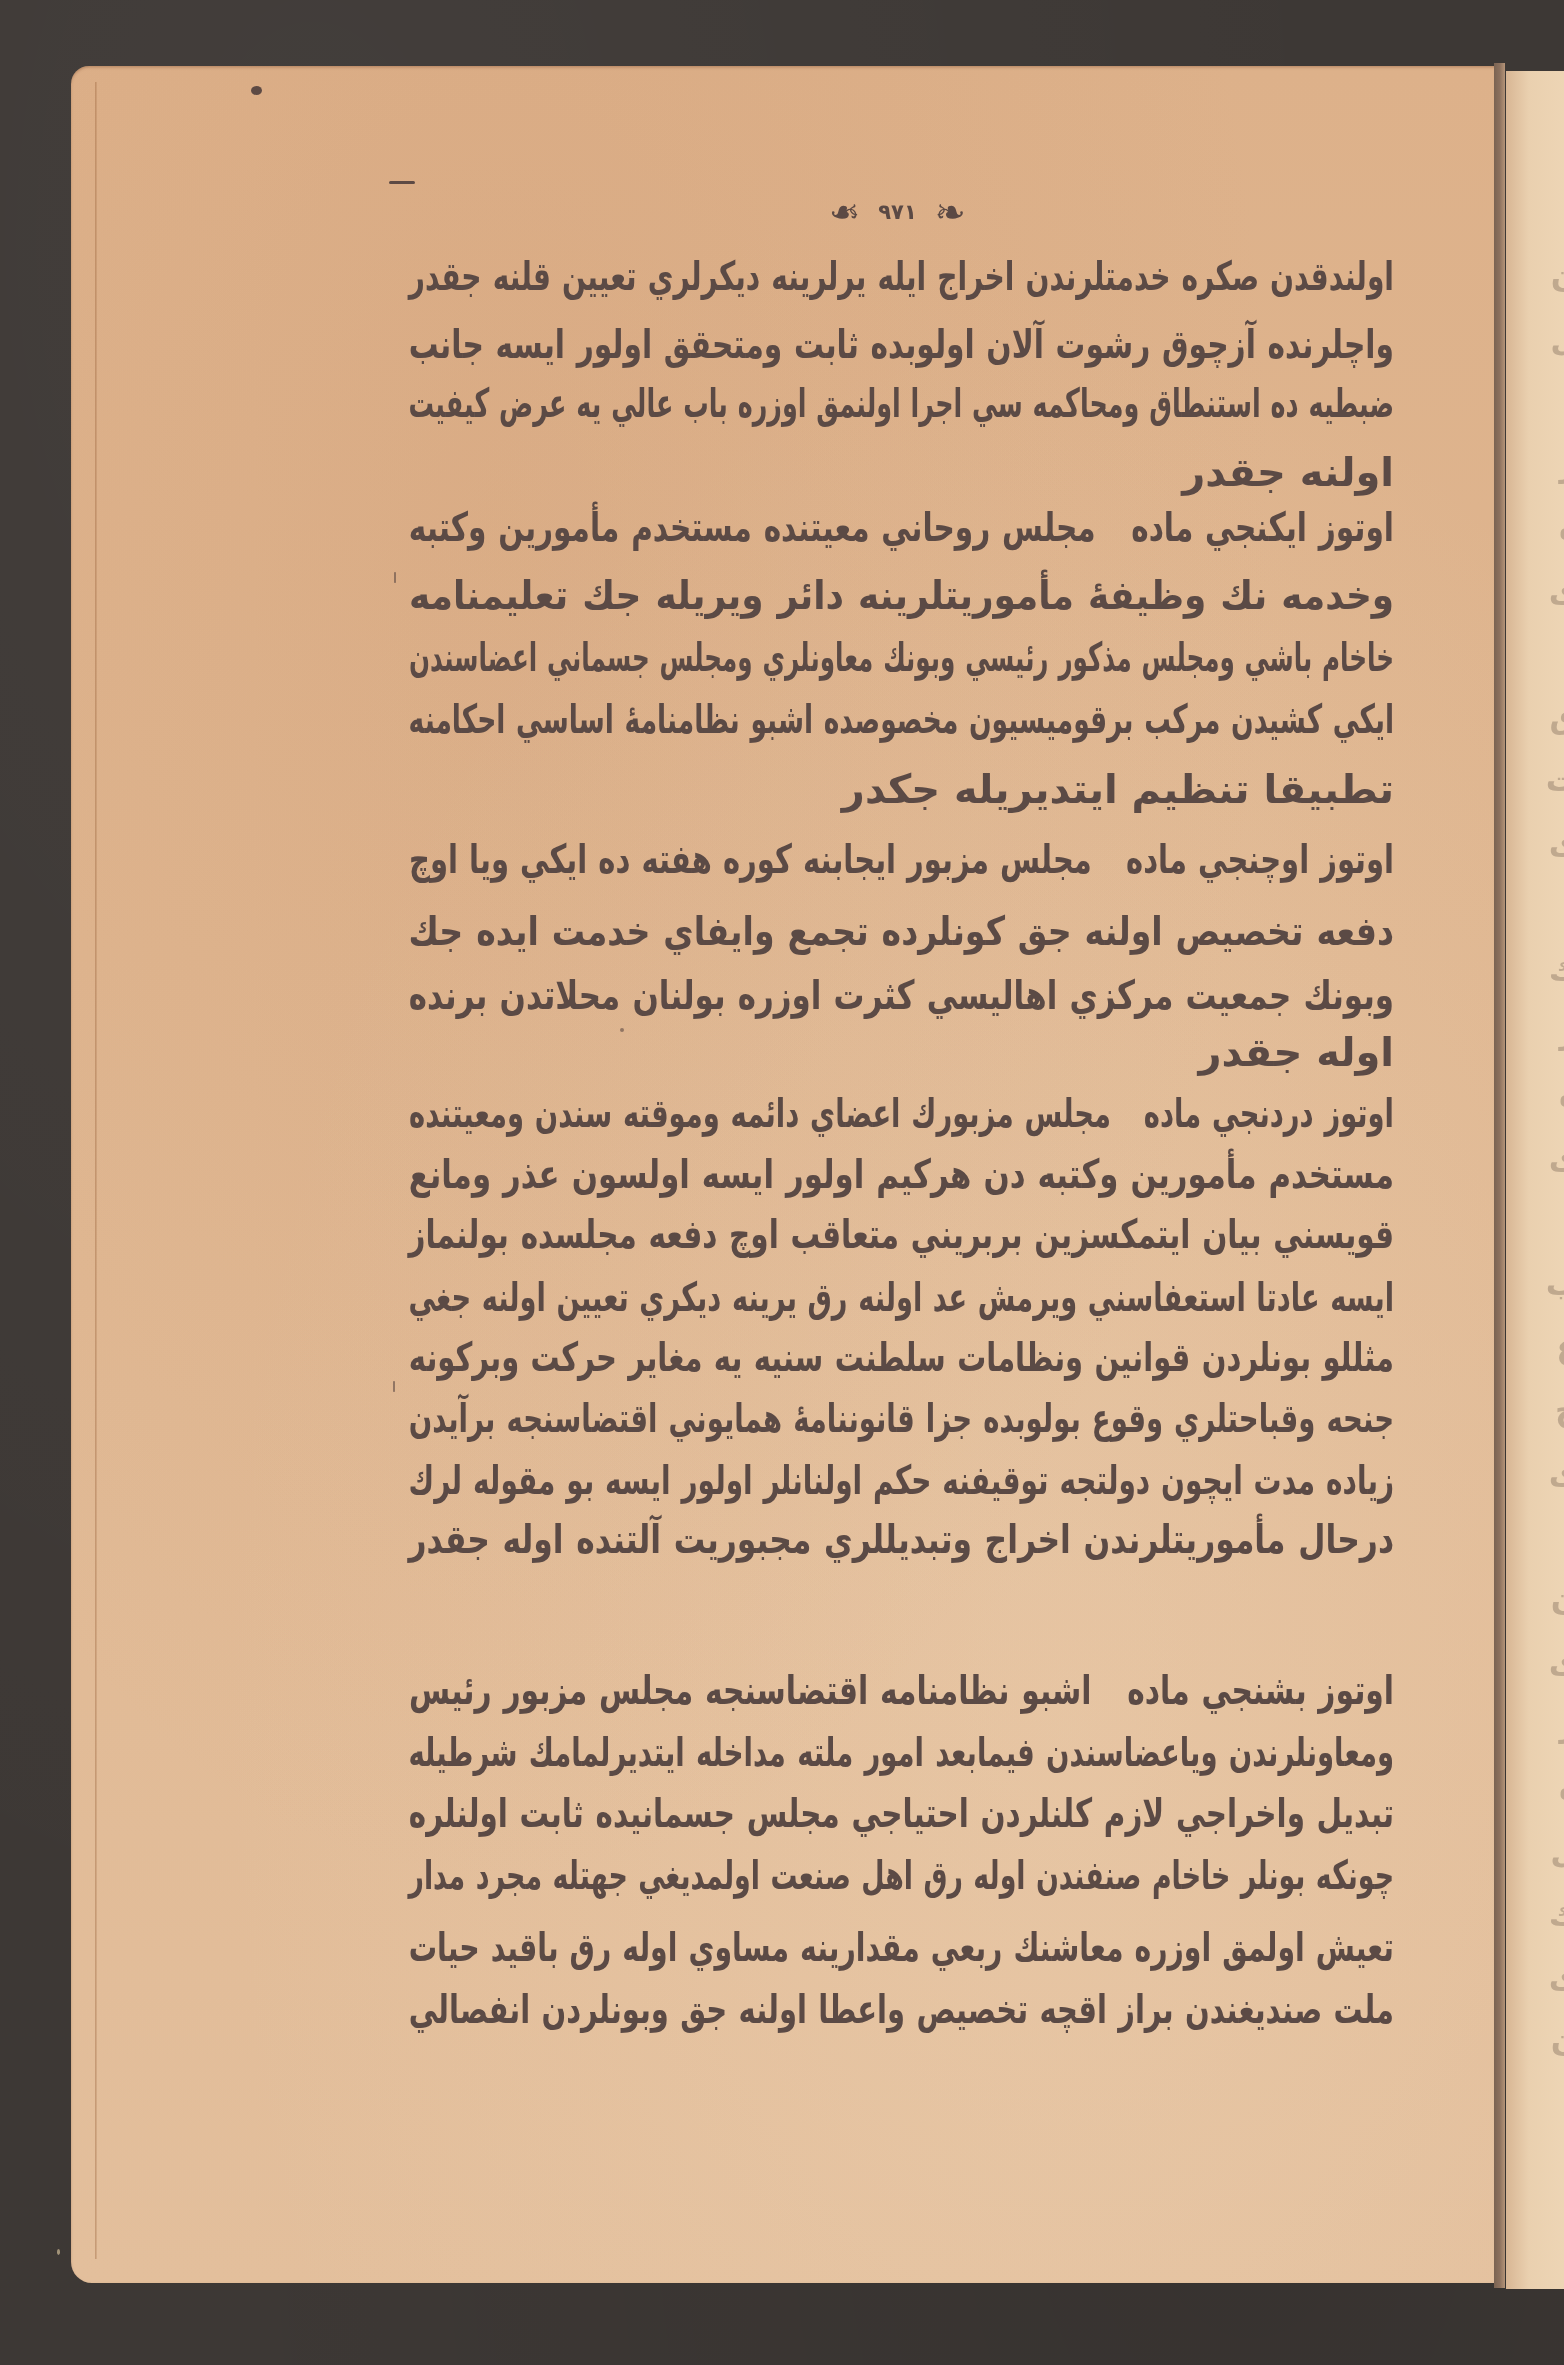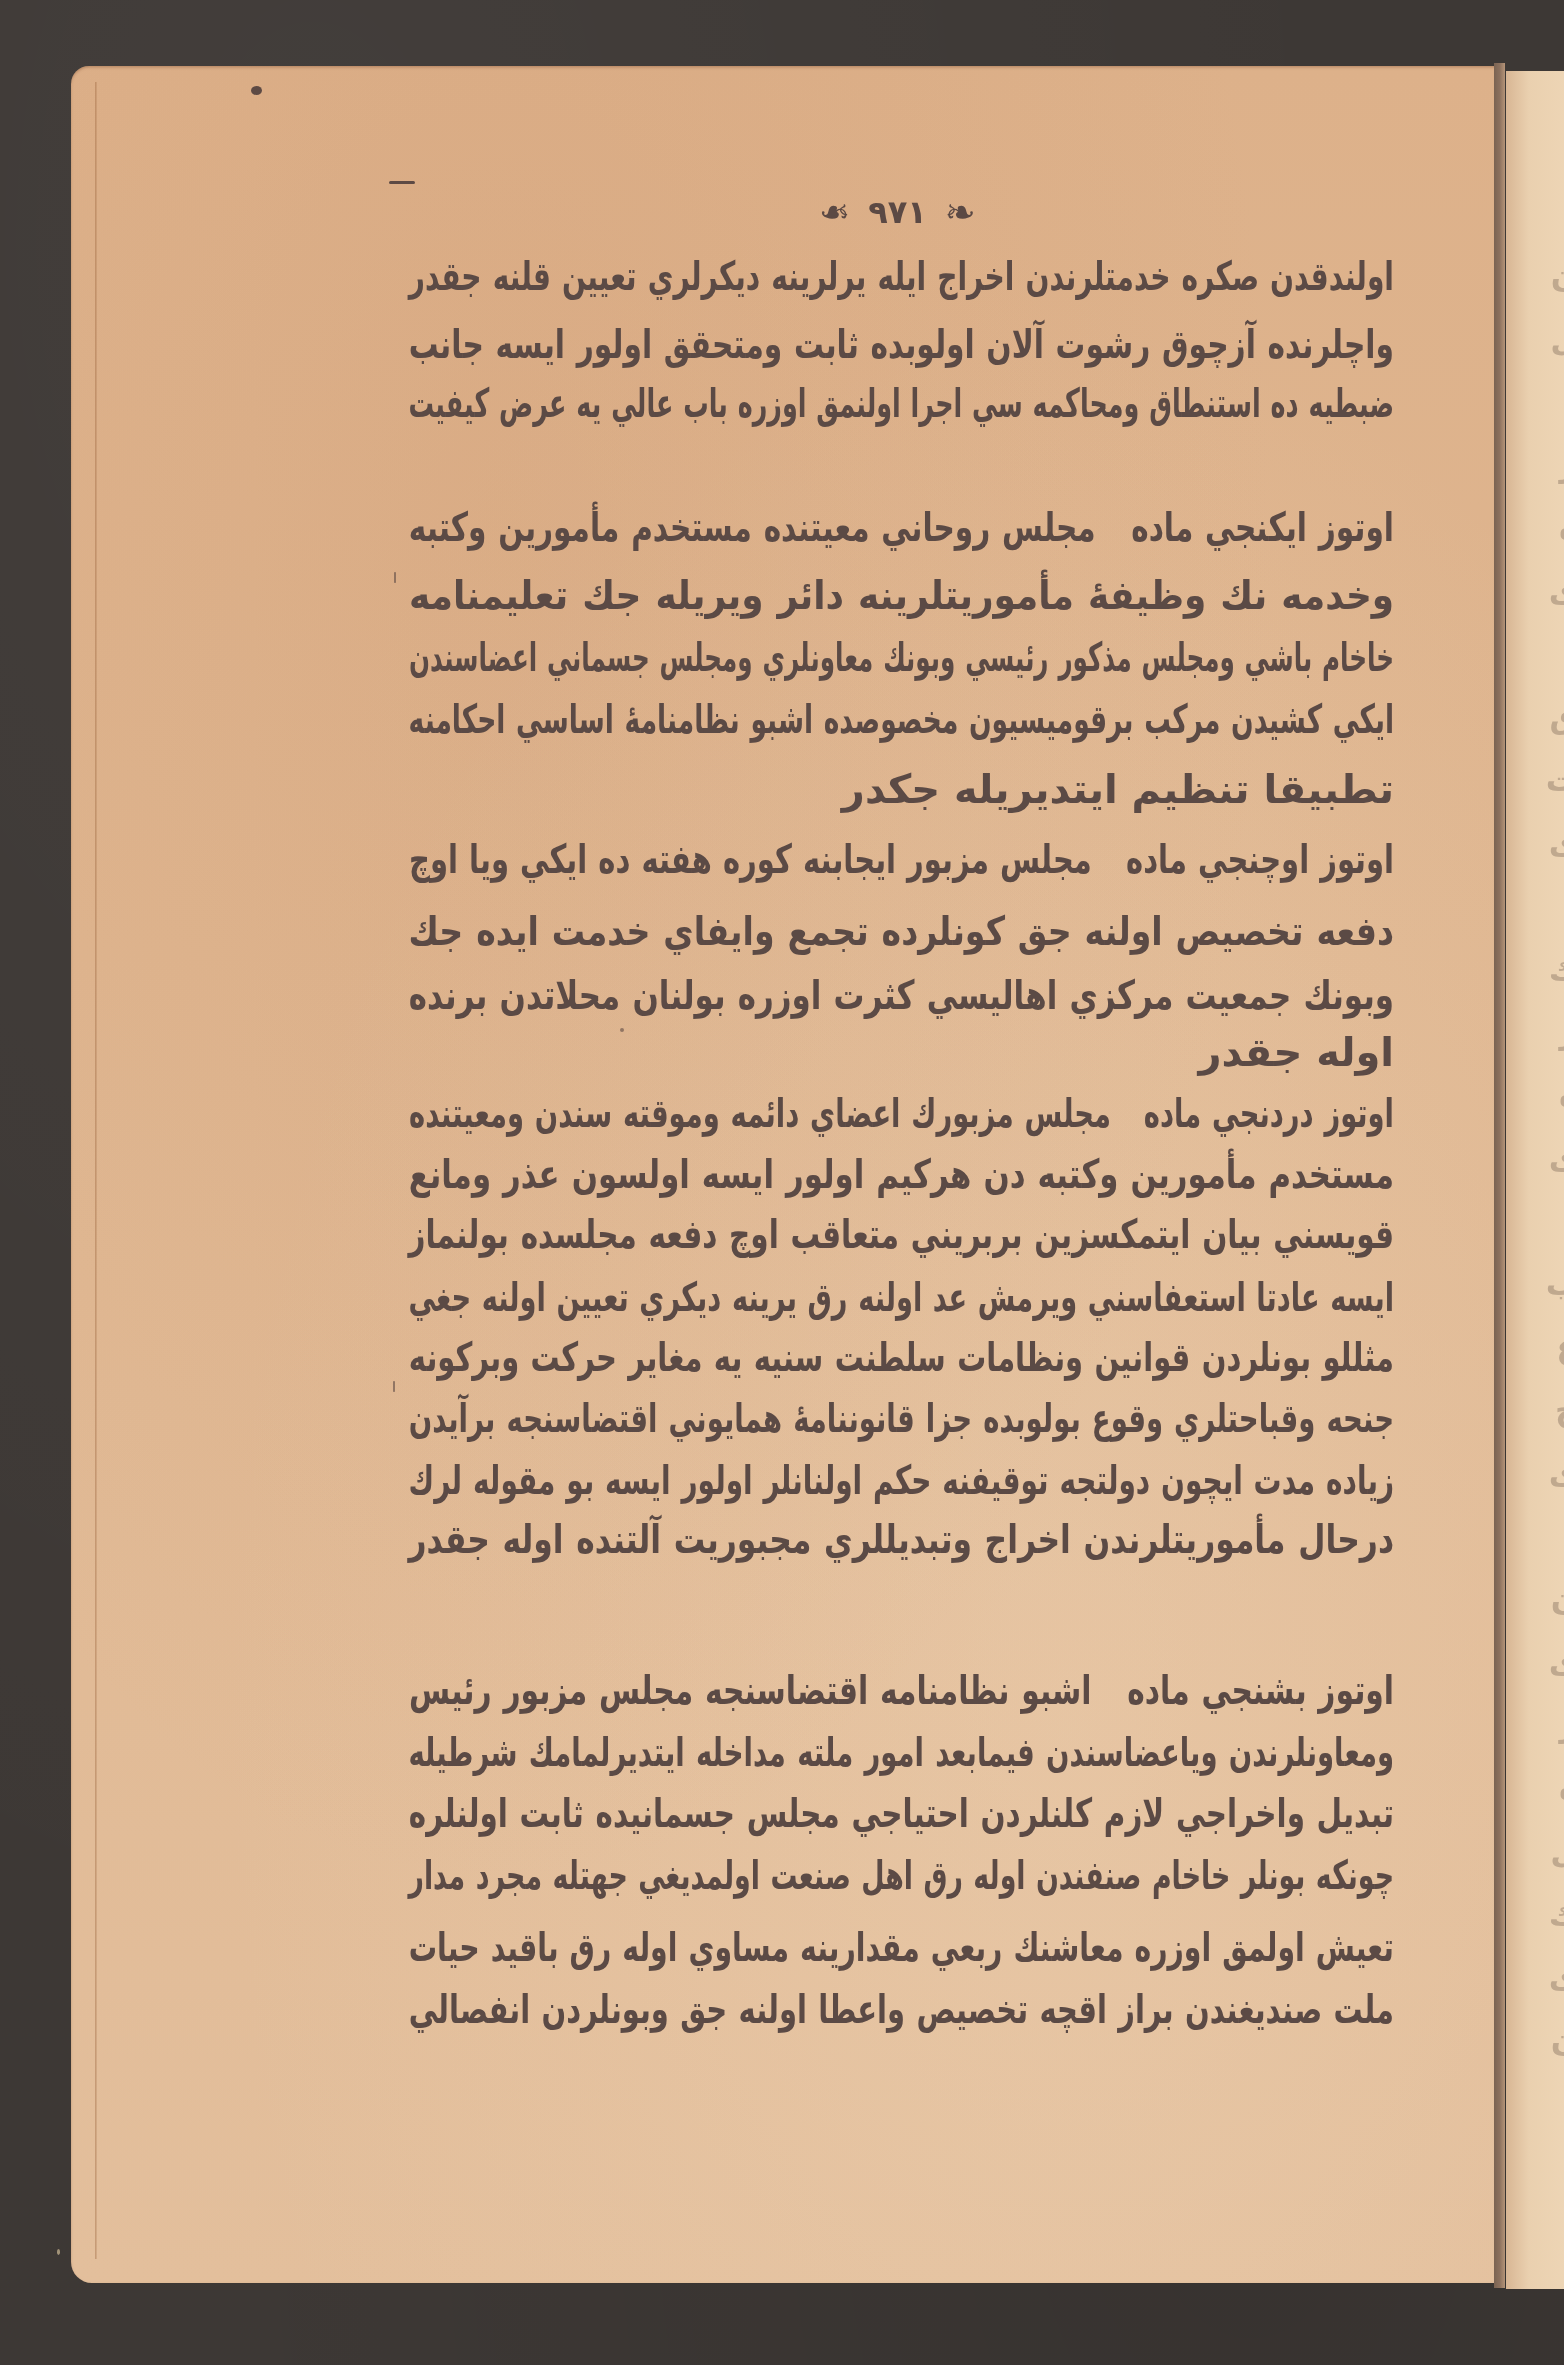--- a/index.html
+++ b/index.html
@@ -42,21 +42,21 @@
     color: #6e5a4c; opacity: 0.35; font-size: 32px; font-weight: bold; direction: rtl;
   }
   .frag { height: 63px; line-height: 63px; }
   .header {
     position: absolute; left: 784px; top: 188px; width: 227px; height: 49px;
     display: flex; align-items: center; justify-content: center; gap: 18px;
     color: #5b4944;
   }
   .orn { font-size: 37px; line-height: 49px; }
   .orn.left { transform: scaleX(-1); display: inline-block; }
-  .pnum { font-size: 32px; font-weight: bold; line-height: 49px; }
+  .pnum { font-size: 21px; font-weight: bold; line-height: 49px; }
   .text-block { position: absolute; left: 0; top: 0; width: 1564px; height: 2260px; }
   .line {
     position: absolute; right: 170px; width: 985px; height: 65px;
     line-height: 65px; font-size: 40px; font-weight: bold;
     color: #5b4a45; direction: rtl; white-space: nowrap;
     text-align: justify; text-align-last: justify;
     transform-origin: right center;
   }
   .line.short { text-align: right; text-align-last: right; }
   .line .heading { padding-left: 32px; }
@@ -118,20 +118,21 @@
   <span class="orn left">❧</span>
   <span class="pnum">٩٧١</span>
   <span class="orn right">❧</span>
 </div>
 
 <div class="text-block">
 
   <div class="line full" style="top: 244px; width: 1403px; transform: scaleX(0.70225);">اولندقدن صكره خدمتلرندن اخراج ايله يرلرينه ديكرلري تعيين قلنه جقدر</div>
   <div class="line full" style="top: 312px; width: 1327px; transform: scaleX(0.742526);">واچلرنده آزچوق رشوت آلان اولوبده ثابت ومتحقق اولور ايسه جانب</div>
   <div class="line full" style="top: 371px; width: 1550px; transform: scaleX(0.635841);">ضبطيه ده استنطاق ومحاكمه سي اجرا اولنمق اوزره باب عالي يه عرض كيفيت</div>
+  <div class="line short" style="top:440px">اولنه جقدر</div>
 
   <div class="line full" style="top: 495px; width: 1331px; transform: scaleX(0.740268);">
     <span class="heading">اوتوز ايكنجي ماده</span>
     <span>مجلس روحاني معيتنده مستخدم مأمورين وكتبه</span>
   </div>
   <div class="line full" style="top: 563px; width: 1099px; transform: scaleX(0.896171);">وخدمه نك وظيفهٔ مأموريتلرينه دائر ويريله جك تعليمنامه</div>
   <div class="line full" style="top: 625px; width: 1601px; transform: scaleX(0.615268);">خاخام باشي ومجلس مذكور رئيسي وبونك معاونلري ومجلس جسماني اعضاسندن</div>
   <div class="line full" style="top: 687px; width: 1489px; transform: scaleX(0.661773);">ايكي كشيدن مركب برقوميسيون مخصوصده اشبو نظامنامهٔ اساسي احكامنه</div>
   <div class="line short" style="top:757px">تطبيقا تنظيم ايتديريله جكدر</div>
 

